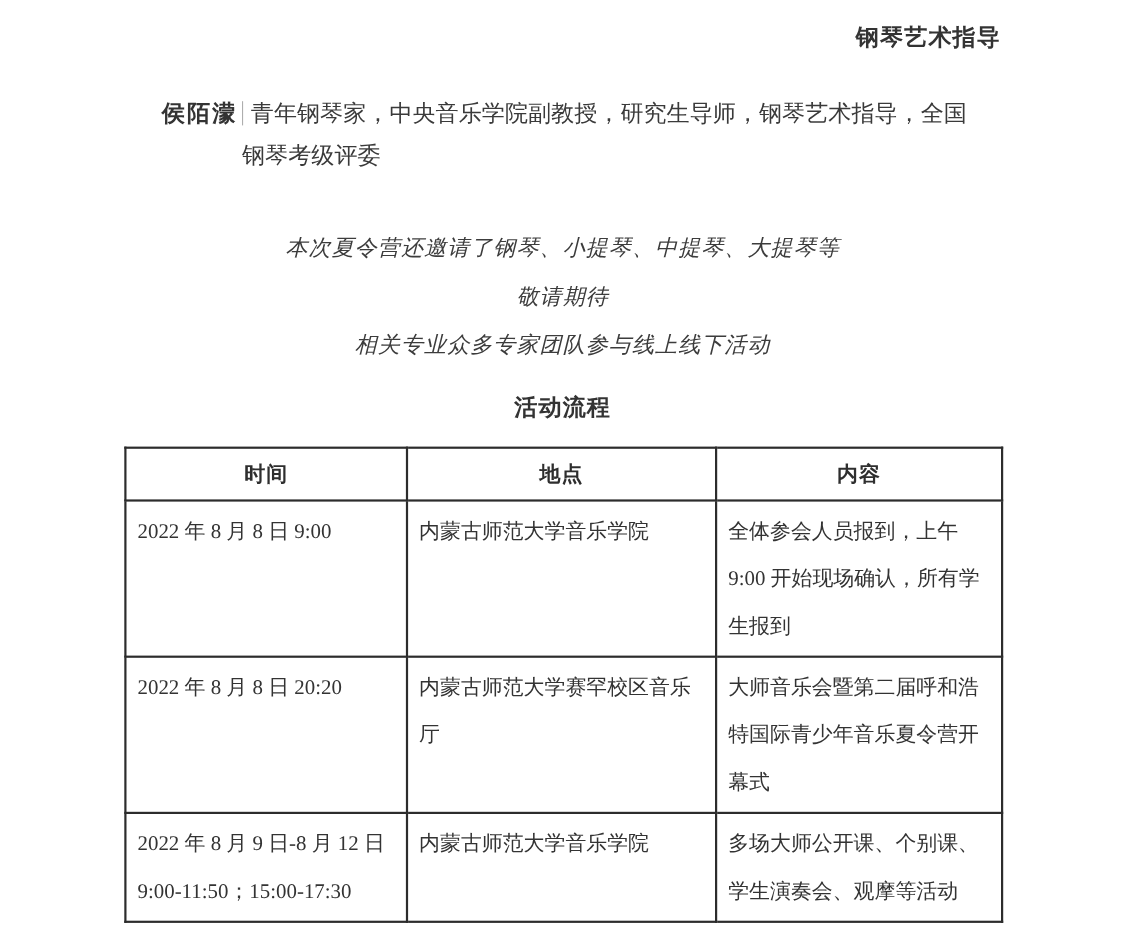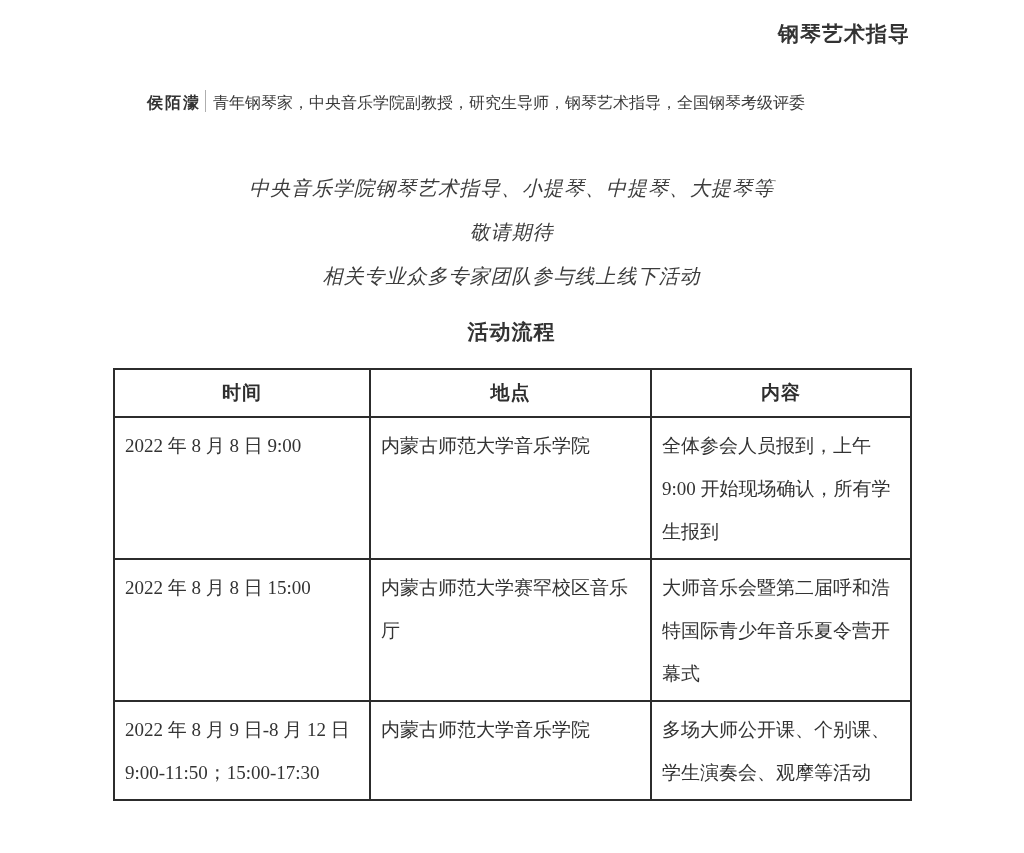--- a/index.html
+++ b/index.html
@@ -19,21 +19,21 @@
     text-align: right;
     font-family: "Liberation Sans", "DejaVu Sans", sans-serif;
     font-weight: bold;
     font-size: 21px;
     color: #333333;
     letter-spacing: 1px;
   }
   .instructors {
     margin: 36px 0 0 34px;
     width: 735px;
-    font-size: 16px;
+    font-size: 21px;
     line-height: 38px;
     color: #3a3a3a;
   }
   .instructor {
     margin: 0;
     padding-left: 73px;
     text-indent: -73px;
   }
   .instructor-name {
     font-weight: bold;
@@ -104,21 +104,21 @@
 
 <div class="content">
 
   <h1 class="doc-title">钢琴艺术指导</h1>
 
   <div class="instructors">
     <p class="instructor"><span class="instructor-name">侯陌濛</span><span class="name-sep"></span><span class="instructor-desc">青年钢琴家，中央音乐学院副教授，研究生导师，钢琴艺术指导，全国钢琴考级评委</span></p>
   </div>
 
   <div class="announcement">
-    <p>中央音乐学院钢琴艺术指导、小提琴、中提琴、大提琴等</p>
+    <p>本次夏令营还邀请了钢琴、小提琴、中提琴、大提琴等</p>
     <p>敬请期待</p>
     <p>相关专业众多专家团队参与线上线下活动</p>
   </div>
 
   <h2 class="schedule-heading">活动流程</h2>
 
   <table class="schedule">
     <colgroup>
       <col style="width:256px">
       <col style="width:281px">
@@ -131,21 +131,21 @@
         <th>内容</th>
       </tr>
     </thead>
     <tbody>
       <tr class="row-tall">
         <td>2022 年 8 月 8 日 9:00</td>
         <td>内蒙古师范大学音乐学院</td>
         <td>全体参会人员报到，上午 9:00 开始现场确认，所有学生报到</td>
       </tr>
       <tr class="row-tall">
-        <td>2022 年 8 月 8 日 15:00</td>
+        <td>2022 年 8 月 8 日 20:20</td>
         <td>内蒙古师范大学赛罕校区音乐厅</td>
         <td>大师音乐会暨第二届呼和浩特国际青少年音乐夏令营开幕式</td>
       </tr>
       <tr class="row-tall">
         <td>2022 年 8 月 9 日-8 月 12 日 9:00-11:50；15:00-17:30</td>
         <td>内蒙古师范大学音乐学院</td>
         <td>多场大师公开课、个别课、学生演奏会、观摩等活动</td>
       </tr>
 
     </tbody>

